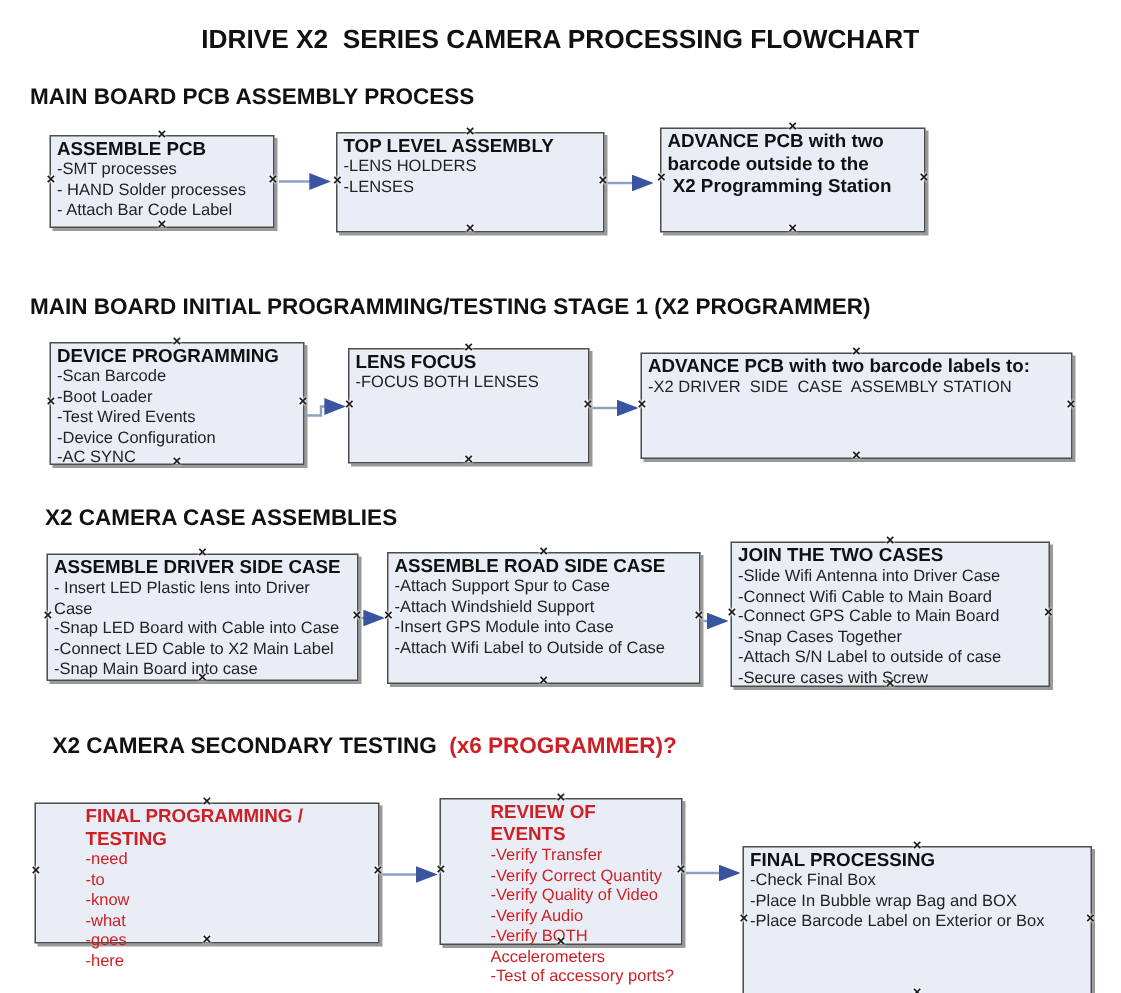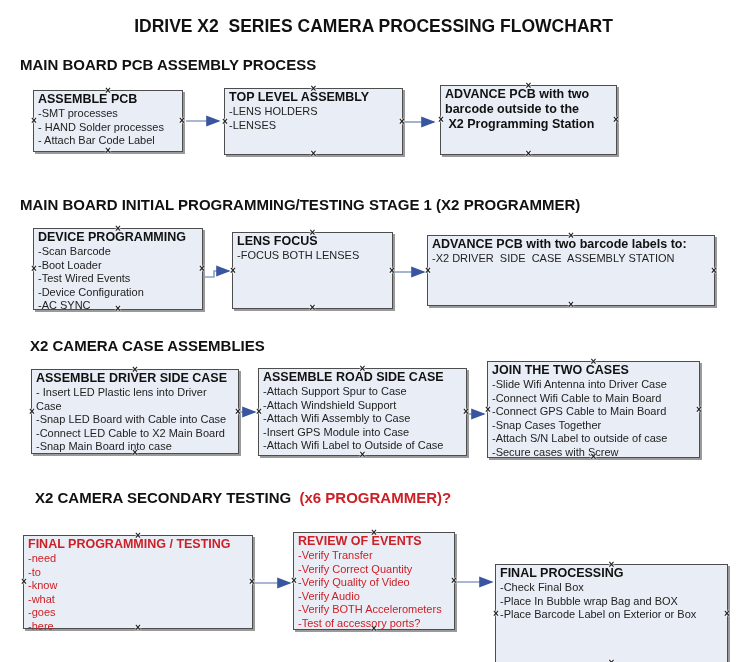--- a/index.html
+++ b/index.html
@@ -24,21 +24,21 @@
     border:1.5px solid var(--box-border);
     box-shadow:2px 2px 0 #9a9a9a;
     padding:1px 4px;box-sizing:border-box;overflow:visible;
   }
   .btitle{
     font-size:12.5px;font-weight:bold;color:#111;line-height:15px;white-space:pre-wrap;
   }
   .bitem{
     font-size:11px;color:#222;line-height:13.5px;white-space:pre-wrap;
   }
-  .red-box .btitle,.red-box .bitem{color:var(--red);}
+  .red-box .btitle,.red-box .bitem{color:var(--red);margin-left:29px;}
   .handle{
     position:absolute;transform:translate(-50%,-55%);
     font-size:10px;font-weight:bold;color:#1a1a1a;line-height:1;
     text-shadow:0 0 2px #fff,0 0 2px #fff;pointer-events:none;
   }
   svg.connectors{position:absolute;left:0;top:0;pointer-events:none;}
   .arrow-line{stroke:var(--arrow-line);stroke-width:1.6;fill:none;}
 </style>
 </head>
 <body>
@@ -112,33 +112,32 @@
       <span class="handle" style="left: 0%; top: 50%;">×</span>
       <span class="handle" style="left: 100%; top: 50%;">×</span>
     </div>
 
   <div class="sec-heading" style="left:30px;top:337px">X2 CAMERA CASE ASSEMBLIES</div>
 
   <div class="fbox" style="left:31px;top:369px;width:208px;height:85px">
     <div class="btitle">ASSEMBLE DRIVER SIDE CASE</div>
     <div class="bitem">- Insert LED Plastic lens into Driver Case</div>
     <div class="bitem">-Snap LED Board with Cable into Case</div>
-    <div class="bitem">-Connect LED Cable to X2 Main Board</div>
+    <div class="bitem">-Connect LED Cable to X2 Main Label</div>
     <div class="bitem">-Snap Main Board into case</div>
   <span class="handle" style="left: 50%; top: 0%;">×</span>
       <span class="handle" style="left: 50%; top: 100%;">×</span>
       <span class="handle" style="left: 0%; top: 50%;">×</span>
       <span class="handle" style="left: 100%; top: 50%;">×</span>
     </div>
 
   <div class="fbox" style="left:258px;top:368px;width:209px;height:88px">
     <div class="btitle">ASSEMBLE ROAD SIDE CASE</div>
     <div class="bitem">-Attach Support Spur to Case</div>
     <div class="bitem">-Attach Windshield Support</div>
-    <div class="bitem">-Attach Wifi Assembly to Case</div>
     <div class="bitem">-Insert GPS Module into Case</div>
     <div class="bitem">-Attach Wifi Label to Outside of Case</div>
   <span class="handle" style="left: 50%; top: 0%;">×</span>
       <span class="handle" style="left: 50%; top: 100%;">×</span>
       <span class="handle" style="left: 0%; top: 50%;">×</span>
       <span class="handle" style="left: 100%; top: 50%;">×</span>
     </div>
 
   <div class="fbox" style="left:487px;top:361px;width:213px;height:97px">
     <div class="btitle">JOIN THE TWO CASES</div>

